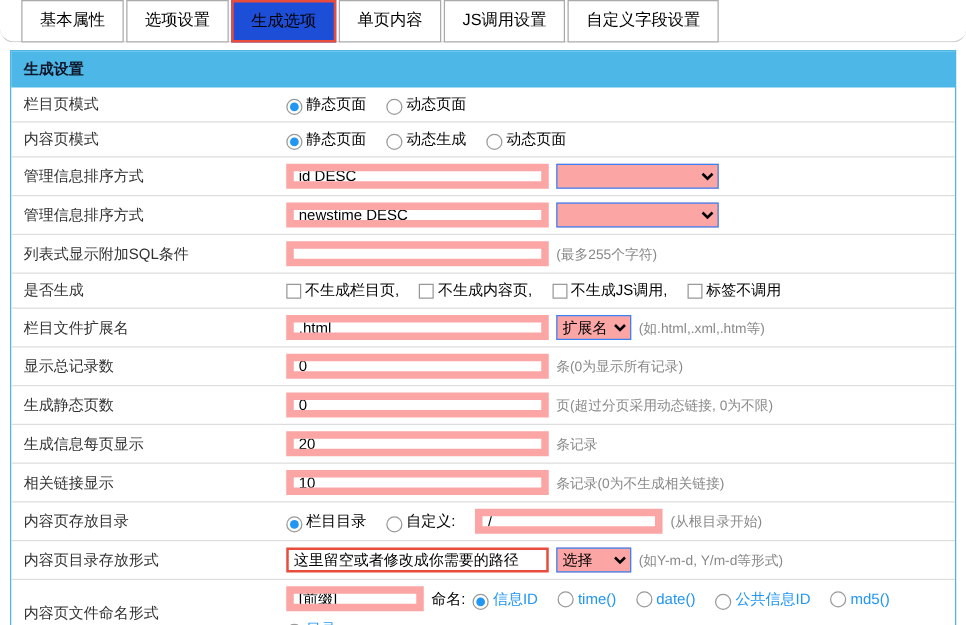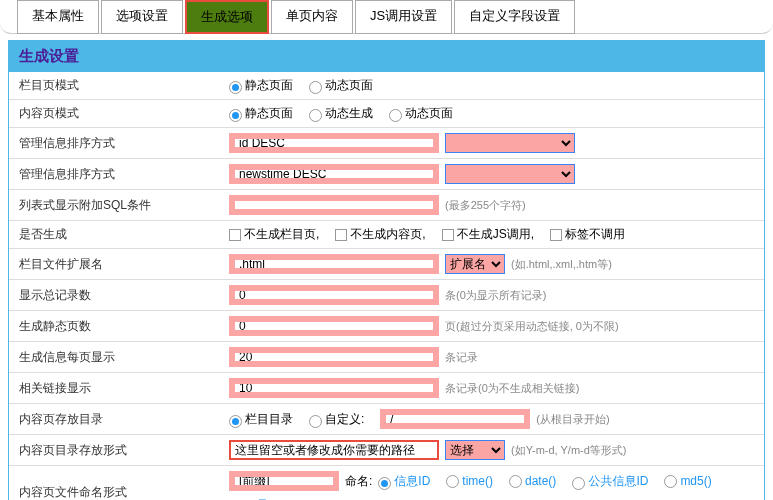--- a/index.html
+++ b/index.html
@@ -1,21 +1,21 @@
 <!DOCTYPE html>
 <html><head>
 <meta charset="utf-8">
 <style>
 * { box-sizing: border-box; margin: 0; padding: 0; }
 body { font-family: Arial, "Microsoft YaHei", sans-serif; font-size: 12px; background: #fff; width: 773px; }
 .tabs { display: flex; border-bottom: 1px solid #ccc; padding: 0 17px; border-radius: 11px; }
 .tab { padding: 6px 14px; border: 1px solid #aaa; background: #fff; cursor: pointer; margin-right: 2px; margin-bottom: -1px; font-size: 13px; }
-.tab.active { border: 2px solid #e74c3c; background: #4d7c0f; }
+.tab.active { border: 2px solid #e74c3c; background: #1d4ed8; }
 .content { border: 1px solid #4db8e8; margin: 6px 8px 0 8px; }
-.section-header { background: #4db8e8; color: #4c1d95; padding: 6px 10px; font-size: 15px; font-weight: bold; }
+.section-header { background: #4db8e8; color: #0f172a; padding: 6px 10px; font-size: 12px; font-weight: bold; }
 .form-row { display: flex; border-bottom: 1px solid #ddd; align-items: center; padding: 5px 0; min-height: 28px; }
 .form-label { width: 220px; padding-left: 10px; color: #333; }
 .form-value { flex: 1; display: flex; align-items: center; gap: 6px; flex-wrap: wrap; }
 .radio-item { display: inline-flex; align-items: flex-end; gap: 3px; margin-right: 10px; }
 .radio-dot { width: 13px; height: 13px; border-radius: 50%; border: 1px solid #999; display: inline-flex; align-items: center; justify-content: center; }
 .radio-dot.checked::after { content: ""; width: 7px; height: 7px; border-radius: 50%; background: #2196f3; }
 .checkbox-item { display: inline-flex; align-items: center; gap: 3px; margin-right: 10px; }
 .checkbox-box { width: 12px; height: 12px; border: 1px solid #999; }
 input[type=text] { border: 6px solid #fca5a5; padding: 2px 4px; font-size: 12px; height: 20px; }
 .inp-md { width: 210px; }

